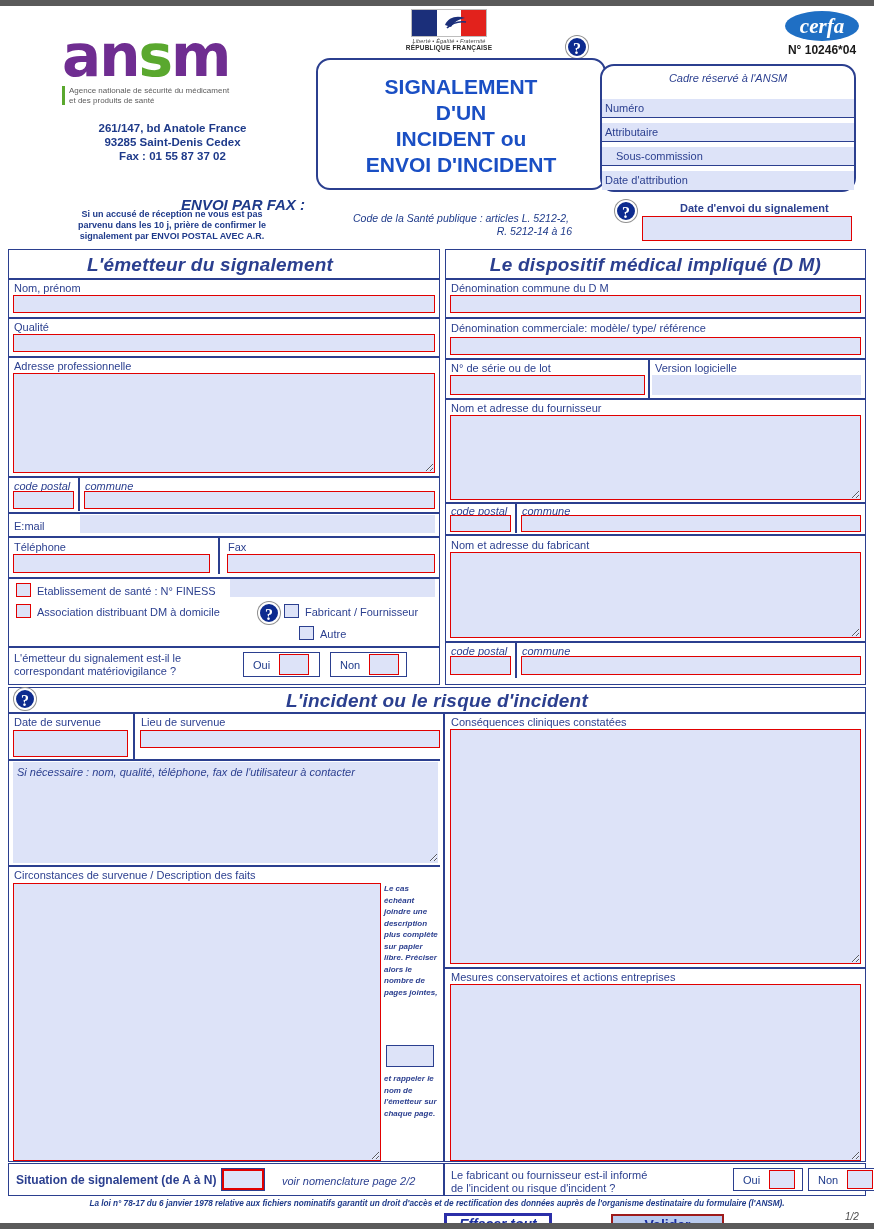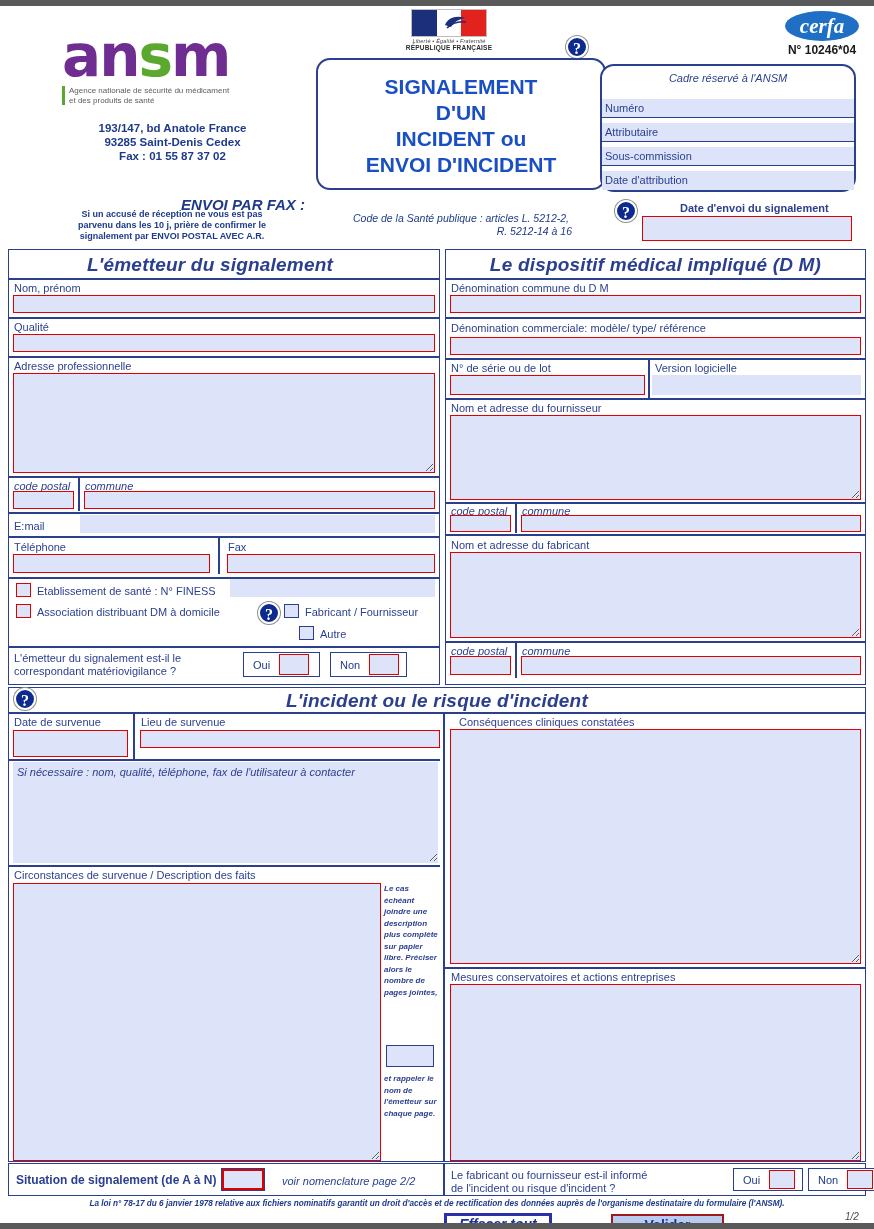--- a/index.html
+++ b/index.html
@@ -83,21 +83,21 @@
     <div class="ansm-word">
       <span class="ansm-p">an</span><span class="ansm-g">s</span><span class="ansm-p">m</span>
     </div>
     <div class="ansm-sub" style="margin-top:6px;">
       <div>Agence nationale de sécurité du médicament</div>
       <div>et des produits de santé</div>
     </div>
   </div>
 
   <div class="abs addr" style="left:40px;top:115px;width:265px;">
-    <div>193/147, bd Anatole France</div>
+    <div>261/147, bd Anatole France</div>
     <div>93285 Saint-Denis Cedex</div>
     <div>Fax : 01 55 87 37 02</div>
   </div>
 
   <div class="abs faxnote-t" style="left:40px;top:190px;width:265px;">ENVOI PAR FAX :</div>
   <div class="abs faxnote" style="left:34px;top:203px;width:276px;">
     <div>Si un accusé de réception ne vous est pas</div>
     <div>parvenu dans les 10 j, prière de confirmer le</div>
     <div>signalement par ENVOI POSTAL AVEC A.R.</div>
   </div>
@@ -142,21 +142,21 @@
     <div class="lbl lbl-it" style="text-align:center;width:100%;margin-top:6px;">Cadre réservé à l'ANSM</div>
   </div>
 
   <div class="abs" style="left:602px;top:93px;width:252px;height:19px;border-bottom:1px solid #2b3f8f;background:#dde3f8;">
     <span class="lbl" style="display:block;padding:3px 0 0 3px;">Numéro</span>
   </div>
   <div class="abs" style="left:602px;top:117px;width:252px;height:19px;border-bottom:1px solid #2b3f8f;background:#dde3f8;">
     <span class="lbl" style="display:block;padding:3px 0 0 3px;">Attributaire</span>
   </div>
   <div class="abs" style="left:602px;top:141px;width:252px;height:19px;border-bottom:1px solid #2b3f8f;background:#dde3f8;">
-    <span class="lbl" style="display:block;padding:3px 0 0 3px;">Sous-commission</span>
+    <span class="lbl" style="display:block;padding:3px 0 0 14px;">Sous-commission</span>
   </div>
   <div class="abs" style="left:602px;top:165px;width:252px;height:19px;background:#dde3f8;">
     <span class="lbl" style="display:block;padding:3px 12px 0 3px;">Date d'attribution</span>
   </div>
 
   <div class="abs help" style="left:615px;top:194px;">?</div>
   <div class="abs lbl" style="left:644px;top:196px;font-weight:bold;margin-left:36px;">Date d'envoi du signalement</div>
   <input class="abs fld" style="left: 642px; top: 210px; width: 210px; height: 25px;" value="">
 
   <div class="abs cell" style="left:8px;top:243px;width:432px;height:436px;"></div>
@@ -283,21 +283,21 @@
   <div class="abs lbl" style="left:14px;top:863px;">Circonstances de survenue / Description des faits</div>
   <textarea class="abs fld" style="left: 13px; top: 877px; width: 368px; height: 278px;"></textarea>
 
   <div class="abs" style="left:384px;top:877px;width:54px;height:278px;">
     <div class="sidenote" style="white-space:normal;">Le cas échéant joindre une description plus complète sur papier libre. Préciser alors le nombre de pages jointes,</div>
     <input class="abs" style="left: 2px; top: 162px; width: 48px; height: 22px; background: rgb(221, 227, 248); border: 1.5px solid rgb(43, 63, 143);" value="">
     <div class="sidenote abs" style="left:0;top:190px;width:54px;white-space:normal;">et rappeler le nom de l'émetteur sur chaque page.</div>
   </div>
   <div class="abs" style="left:443px;top:706px;width:1.5px;height:450px;background:#2b3f8f;"></div>
 
-  <div class="abs lbl" style="left:451px;top:710px;margin-left:8px;">Conséquences cliniques constatées</div>
+  <div class="abs lbl" style="left:451px;top:710px;">Conséquences cliniques constatées</div>
   <textarea class="abs fld" style="left: 450px; top: 723px; width: 411px; height: 235px;"></textarea>
   <div class="abs" style="left:445px;top:961px;width:421px;height:1.5px;background:#2b3f8f;"></div>
 
   <div class="abs lbl" style="left:451px;top:965px;">Mesures conservatoires et actions entreprises</div>
   <textarea class="abs fld" style="left: 450px; top: 978px; width: 411px; height: 177px;"></textarea>
 
   <div class="abs cell" style="left:8px;top:1157px;width:858px;height:33px;"></div>
   <div class="abs lbl" style="left:16px;top:1168px;font-weight:bold;font-size:12px;">Situation de signalement (de A à N)</div>
   <input class="abs fld" style="left: 222px; top: 1163px; width: 42px; height: 21px; border: 2px solid rgb(225, 0, 0); outline: rgb(43, 63, 143) solid 1.5px;" value="">
   <div class="abs lbl lbl-it" style="left:282px;top:1169px;">voir nomenclature page 2/2</div>

